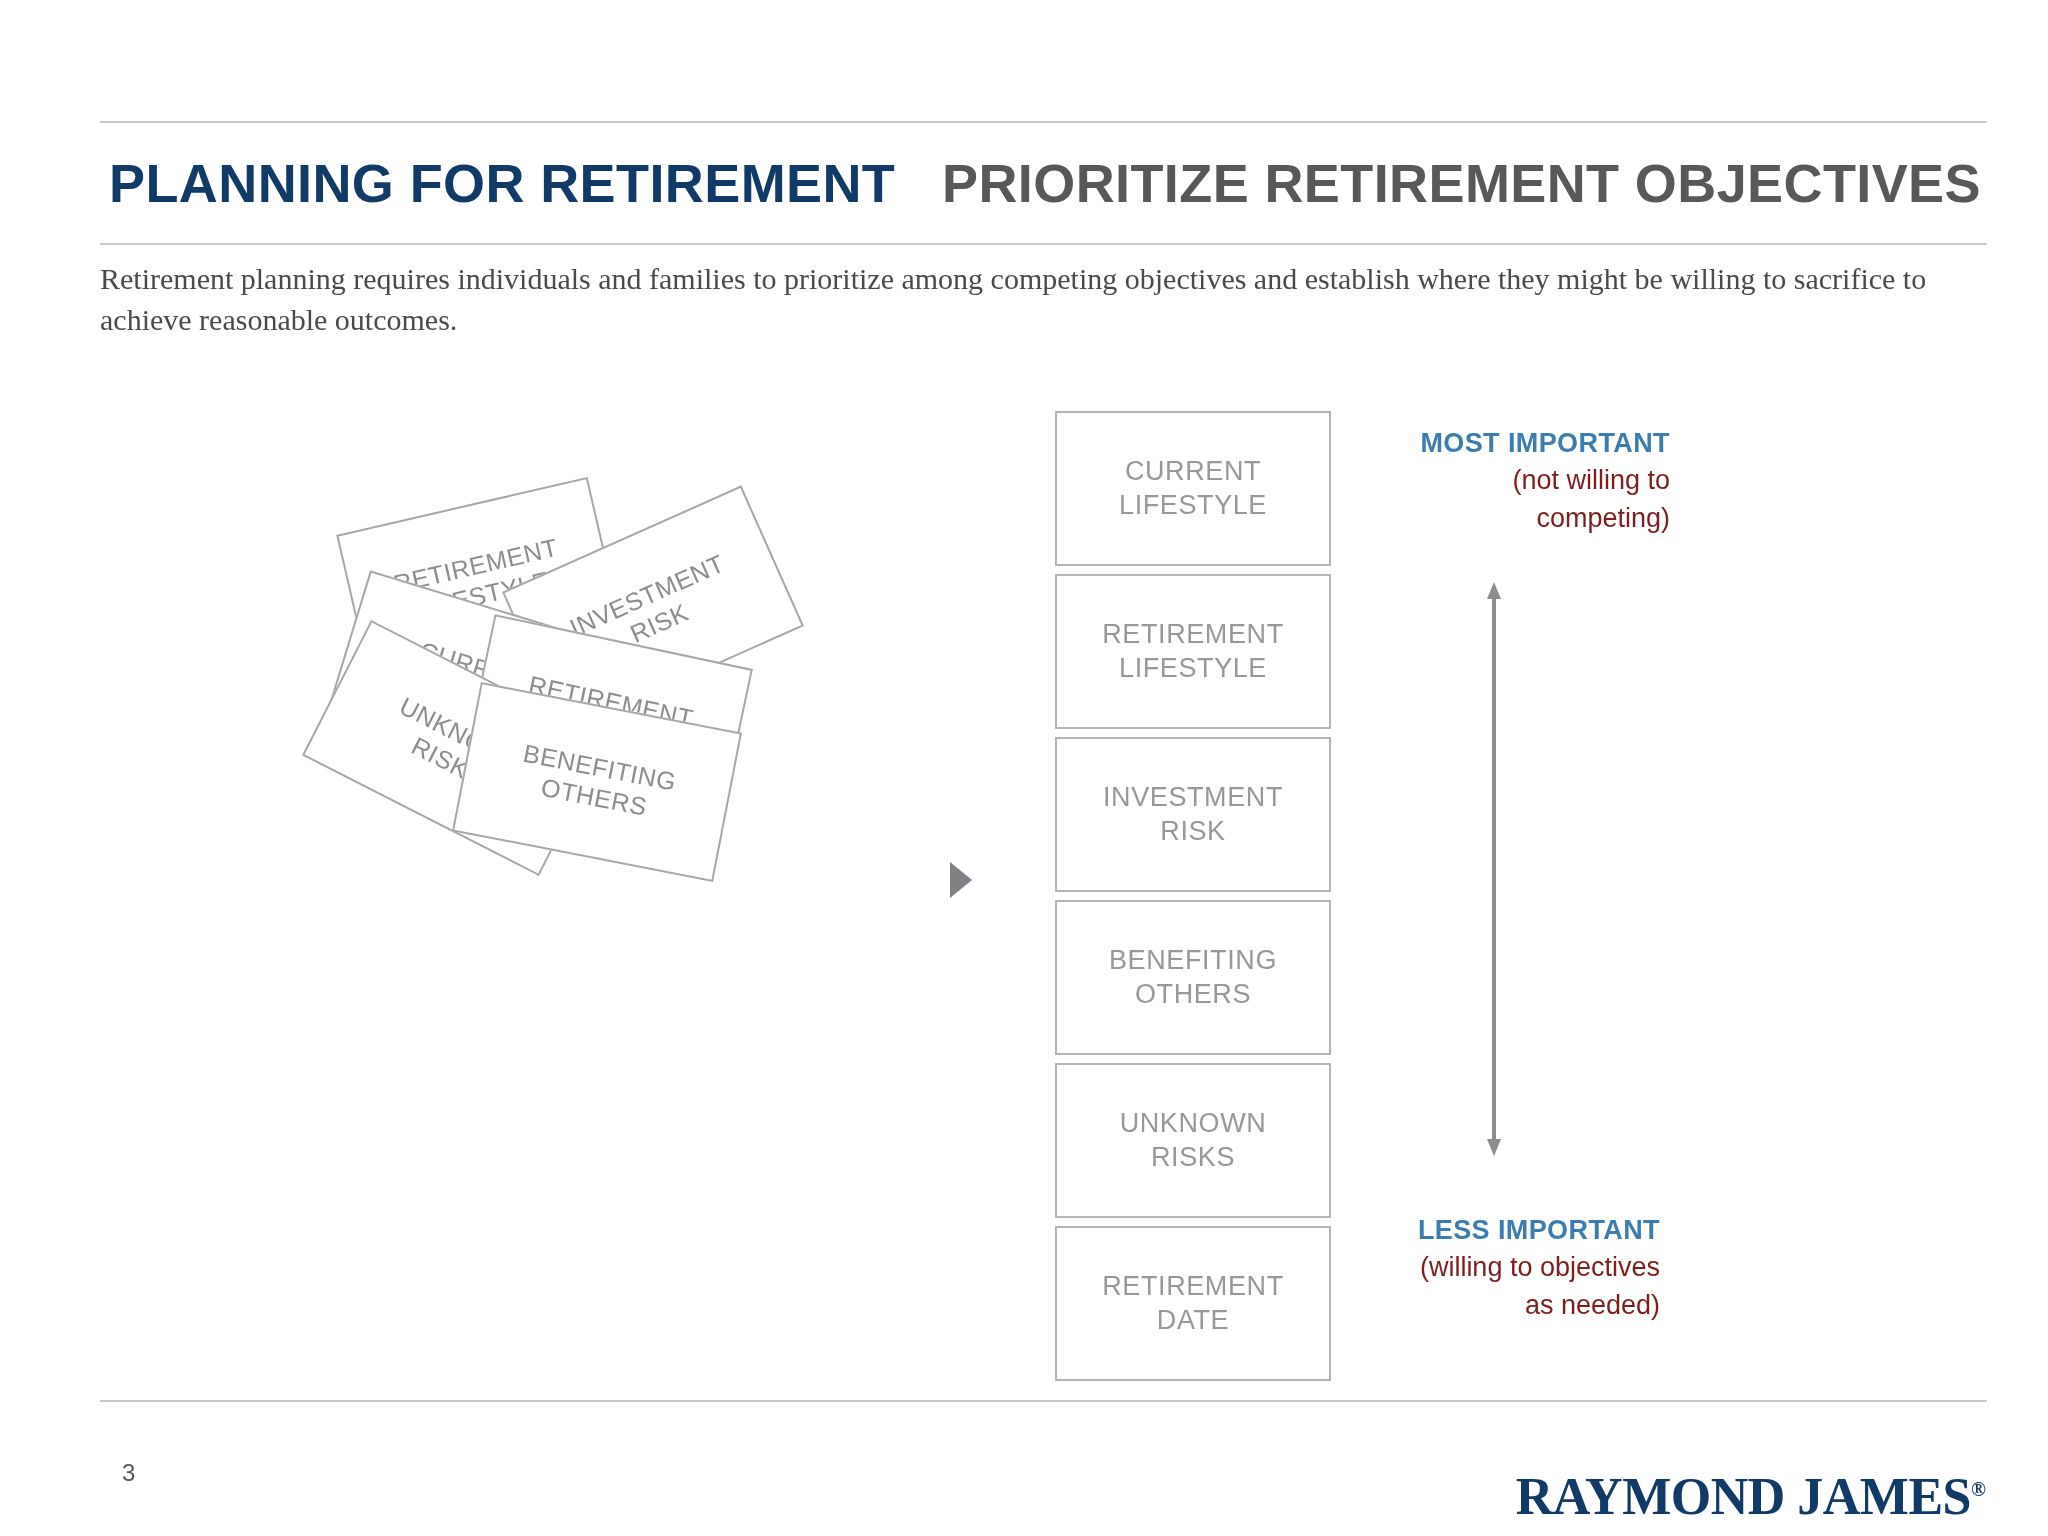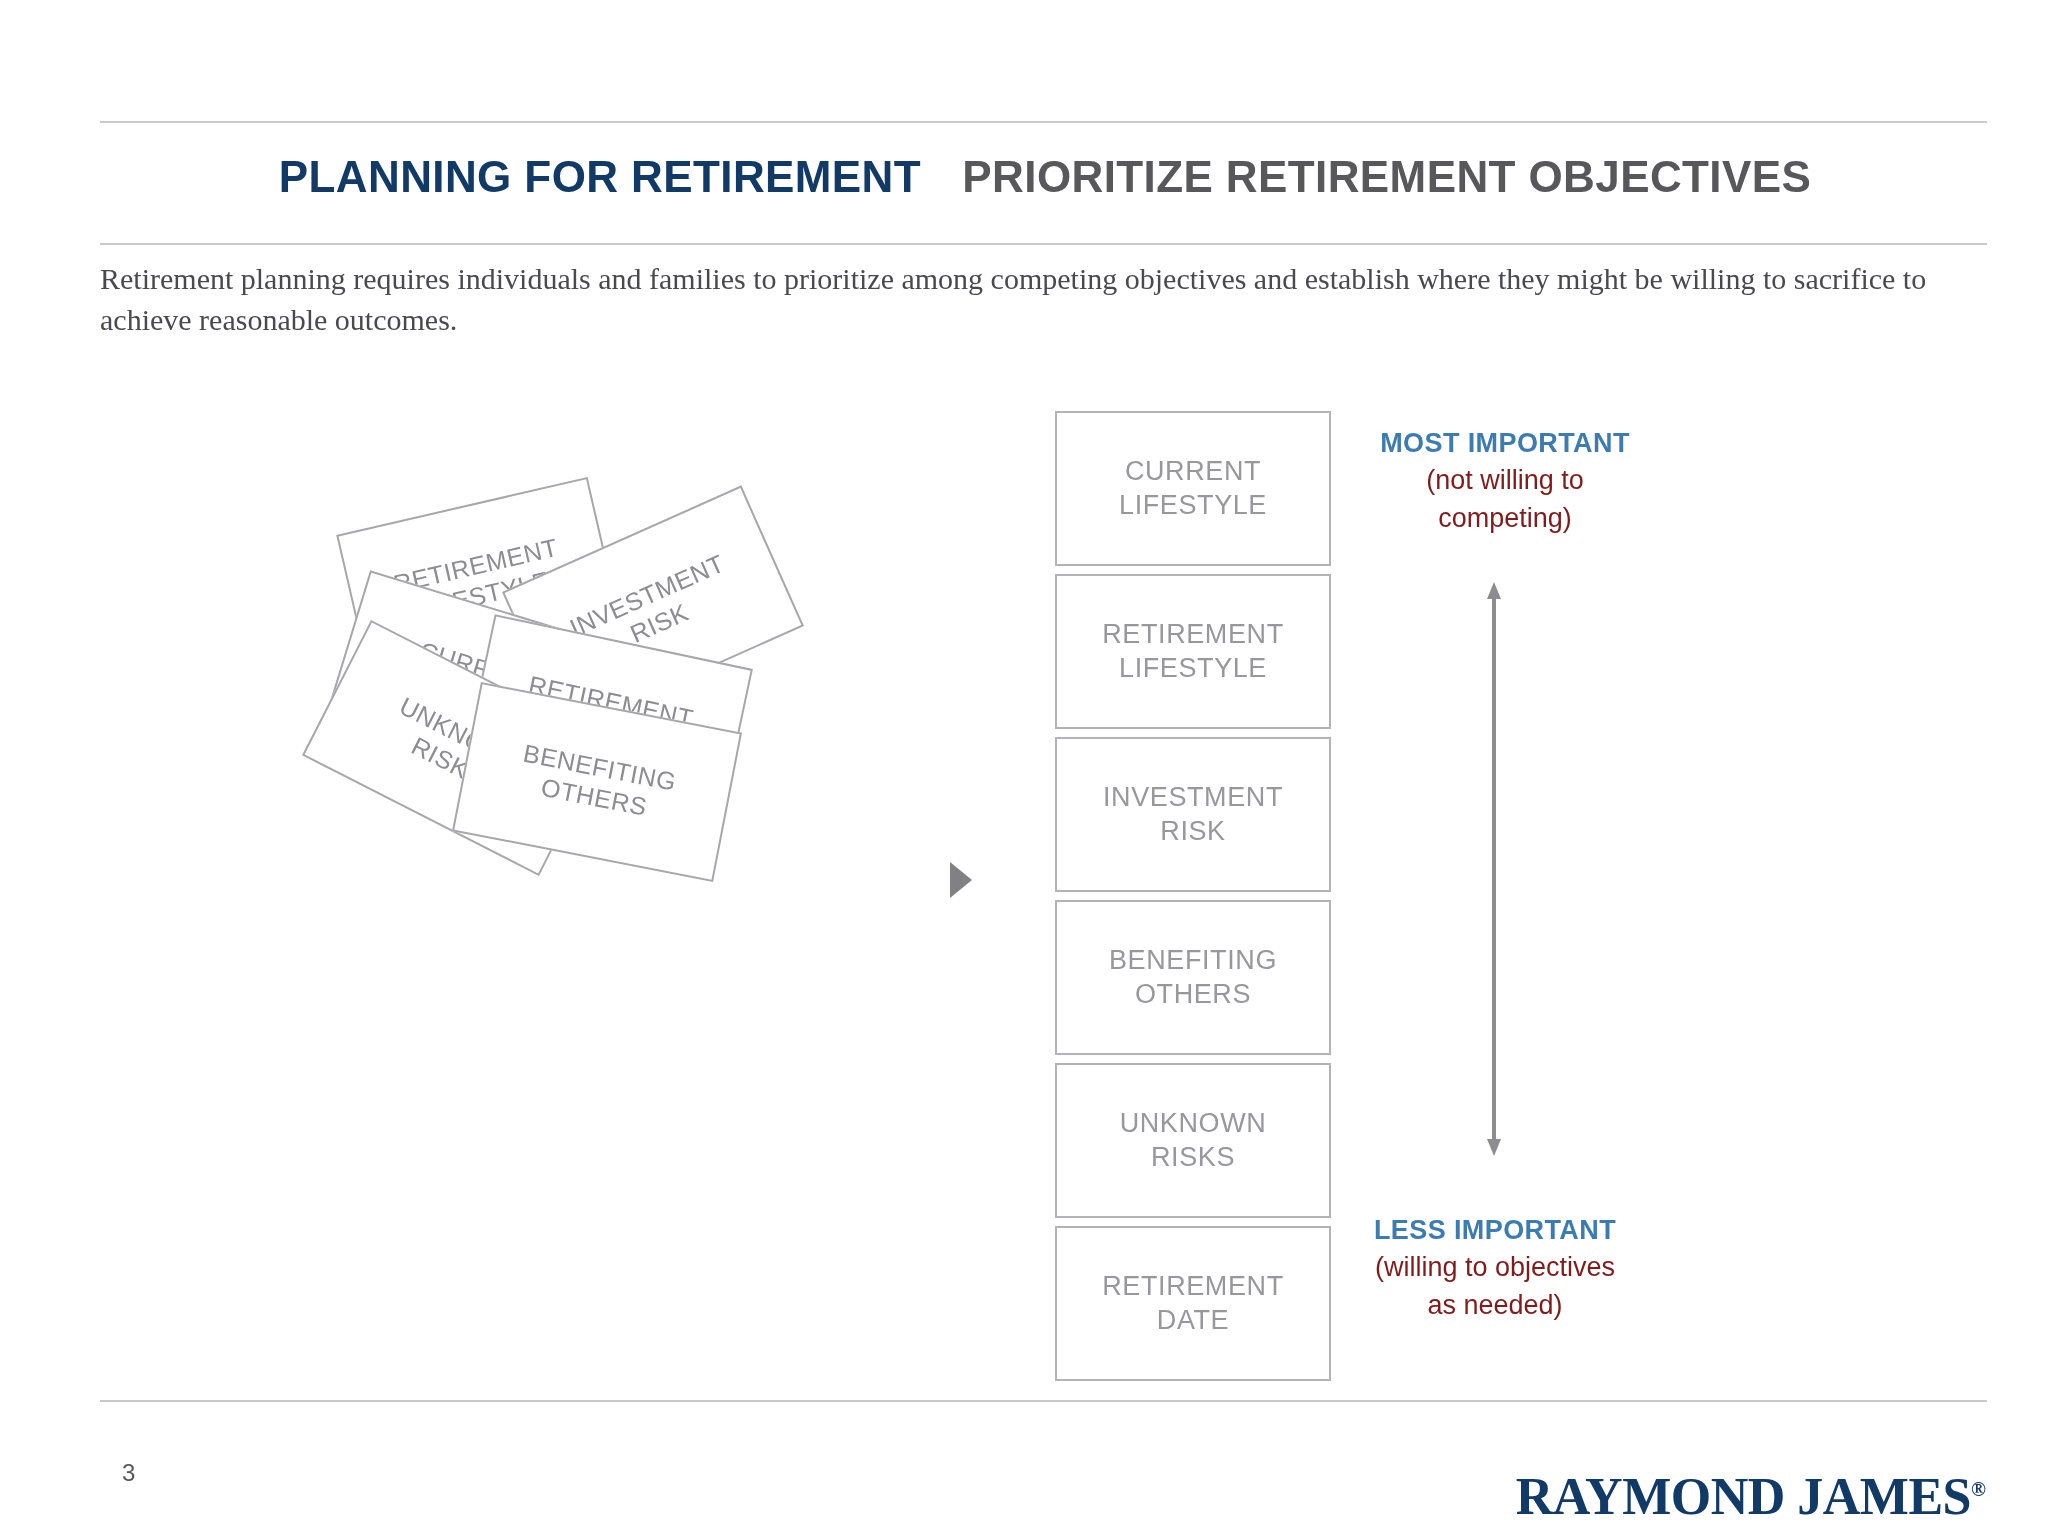--- a/index.html
+++ b/index.html
@@ -35,21 +35,21 @@
   .rule-bottom  { top: 1400px; }
 
   
   .title-row {
     position: absolute;
     left: 100px;
     top: 152px;
     width: 1890px;
     text-align: center;
     white-space: nowrap;
-    font-size: 44px;
+    font-size: 54px;
     font-weight: bold;
     letter-spacing: 0.4px;
   }
   .title-blue { color: #123a67; }
   .title-gray { color: #58585b; }
   .title-gap  { display: inline-block; width: 16px; }
 
   
   .intro {
     position: absolute;
@@ -162,21 +162,21 @@
     width: 0; height: 0;
     border-left: 7px solid transparent;
     border-right: 7px solid transparent;
     border-top: 17px solid #8c8c91;
   }
 
   
   .imp-caption {
     position: absolute;
     width: 330px;
-    text-align: center;
+    text-align: right;
   }
   .imp-caption .headline {
     font-size: 27px;
     font-weight: bold;
     color: #3d7cb0;
     letter-spacing: 0.4px;
     display: block;
   }
   .imp-caption .sub {
     font-size: 27px;

